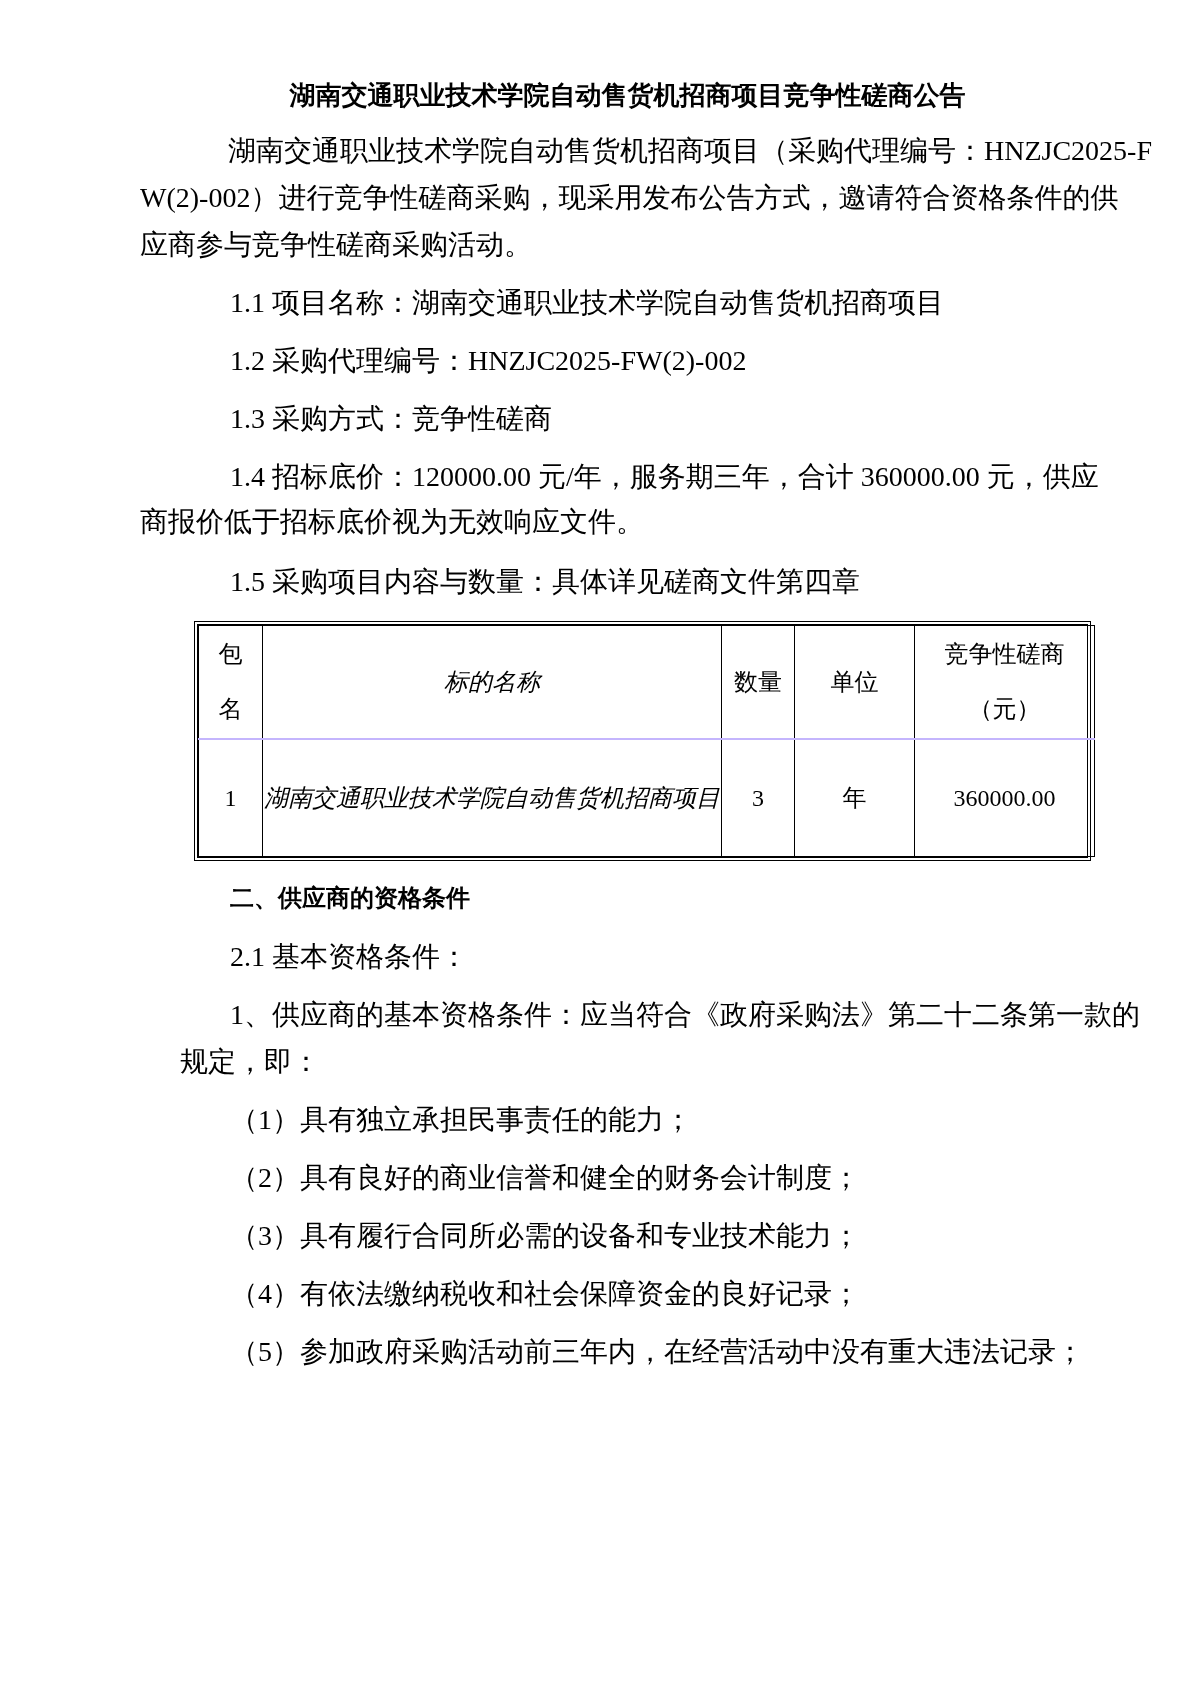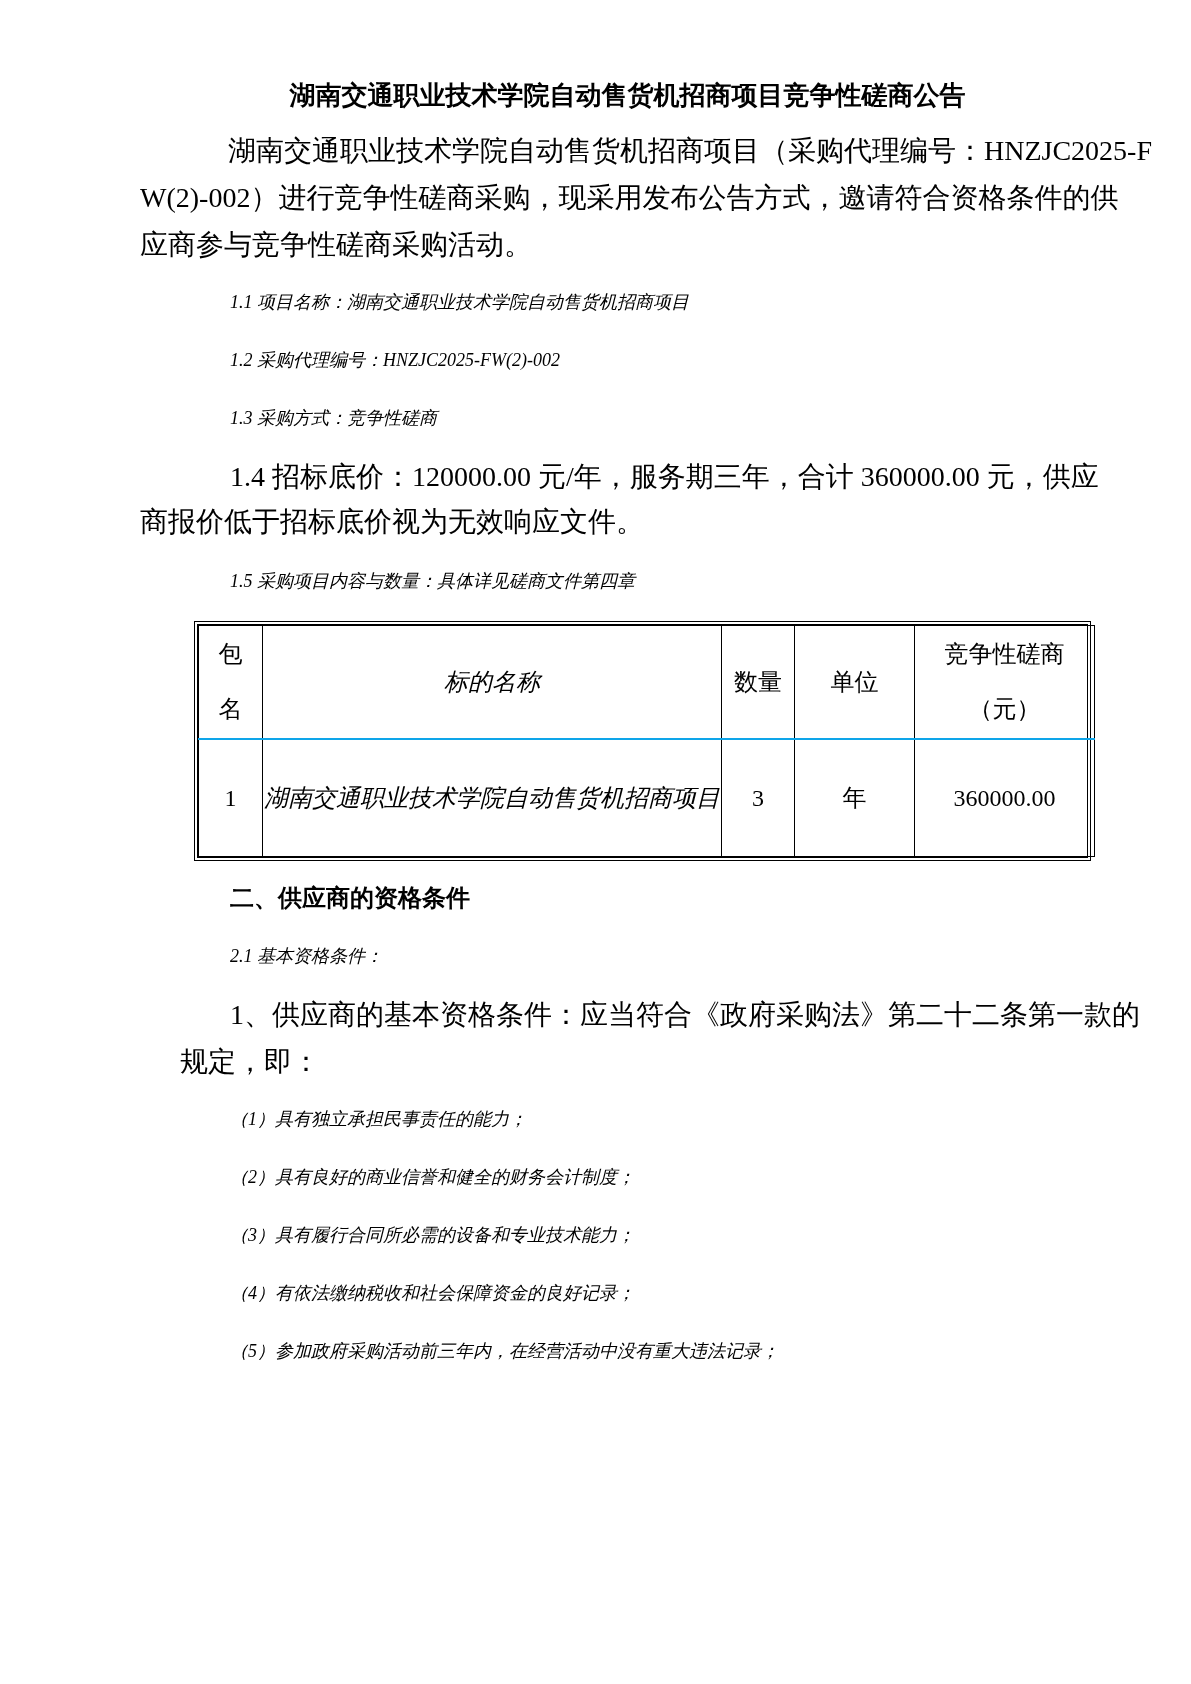--- a/index.html
+++ b/index.html
@@ -36,26 +36,25 @@
     line-height: 47px;
     margin: 11px 0 0 0;
   }
   .para .line {
     white-space: nowrap;
   }
   .first-indent {
     text-indent: 88px;
   }
   .item {
-    font-size: 18px;
+    font-size: 28px;
     line-height: 47px;
     margin: 11px 0 0 40px;
     text-indent: 50px;
     white-space: nowrap;
-    font-style: italic;
   }
   .hanging {
     margin-left: 40px;
   }
   .hanging .cont {
     margin-left: -40px;
     font-family: Liberation Mono, monospace;
   }
   .sec-heading {
     font-size: 24px;
@@ -81,21 +80,21 @@
   }
   table.lots td {
     border: 1px solid #000000;
     text-align: center;
     vertical-align: middle;
     line-height: 55px;
     padding: 0;
   }
   table.lots tr.hdr td {
     height: 112px;
-    border-bottom: 2px solid #0ea5e9;
+    border-bottom: 2px solid #c4b5fd;
   }
   table.lots tr.data td {
     height: 116px;
   }
   td.c1 { width: 63px; }
   td.c2 { width: 458px; font-style: italic; }
   td.c3 { width: 72px; }
   td.c4 { width: 119px; }
   td.c5 { width: 179px; }
   .twochar {

